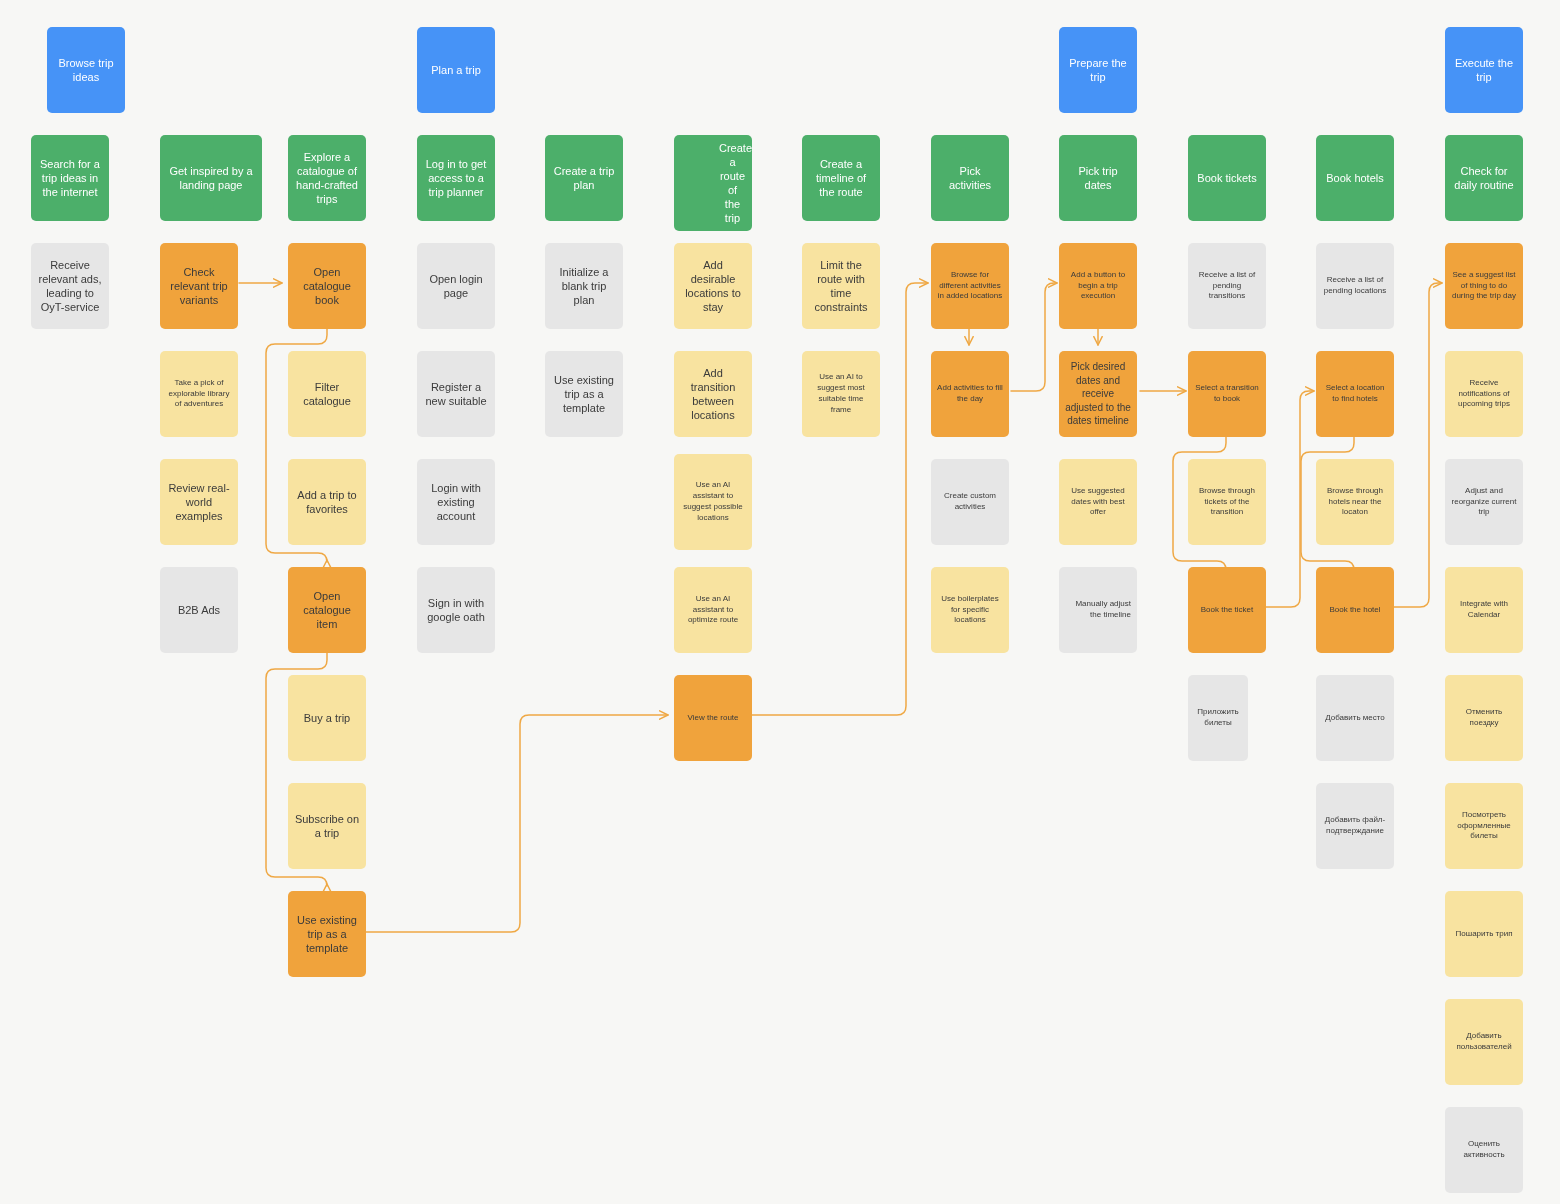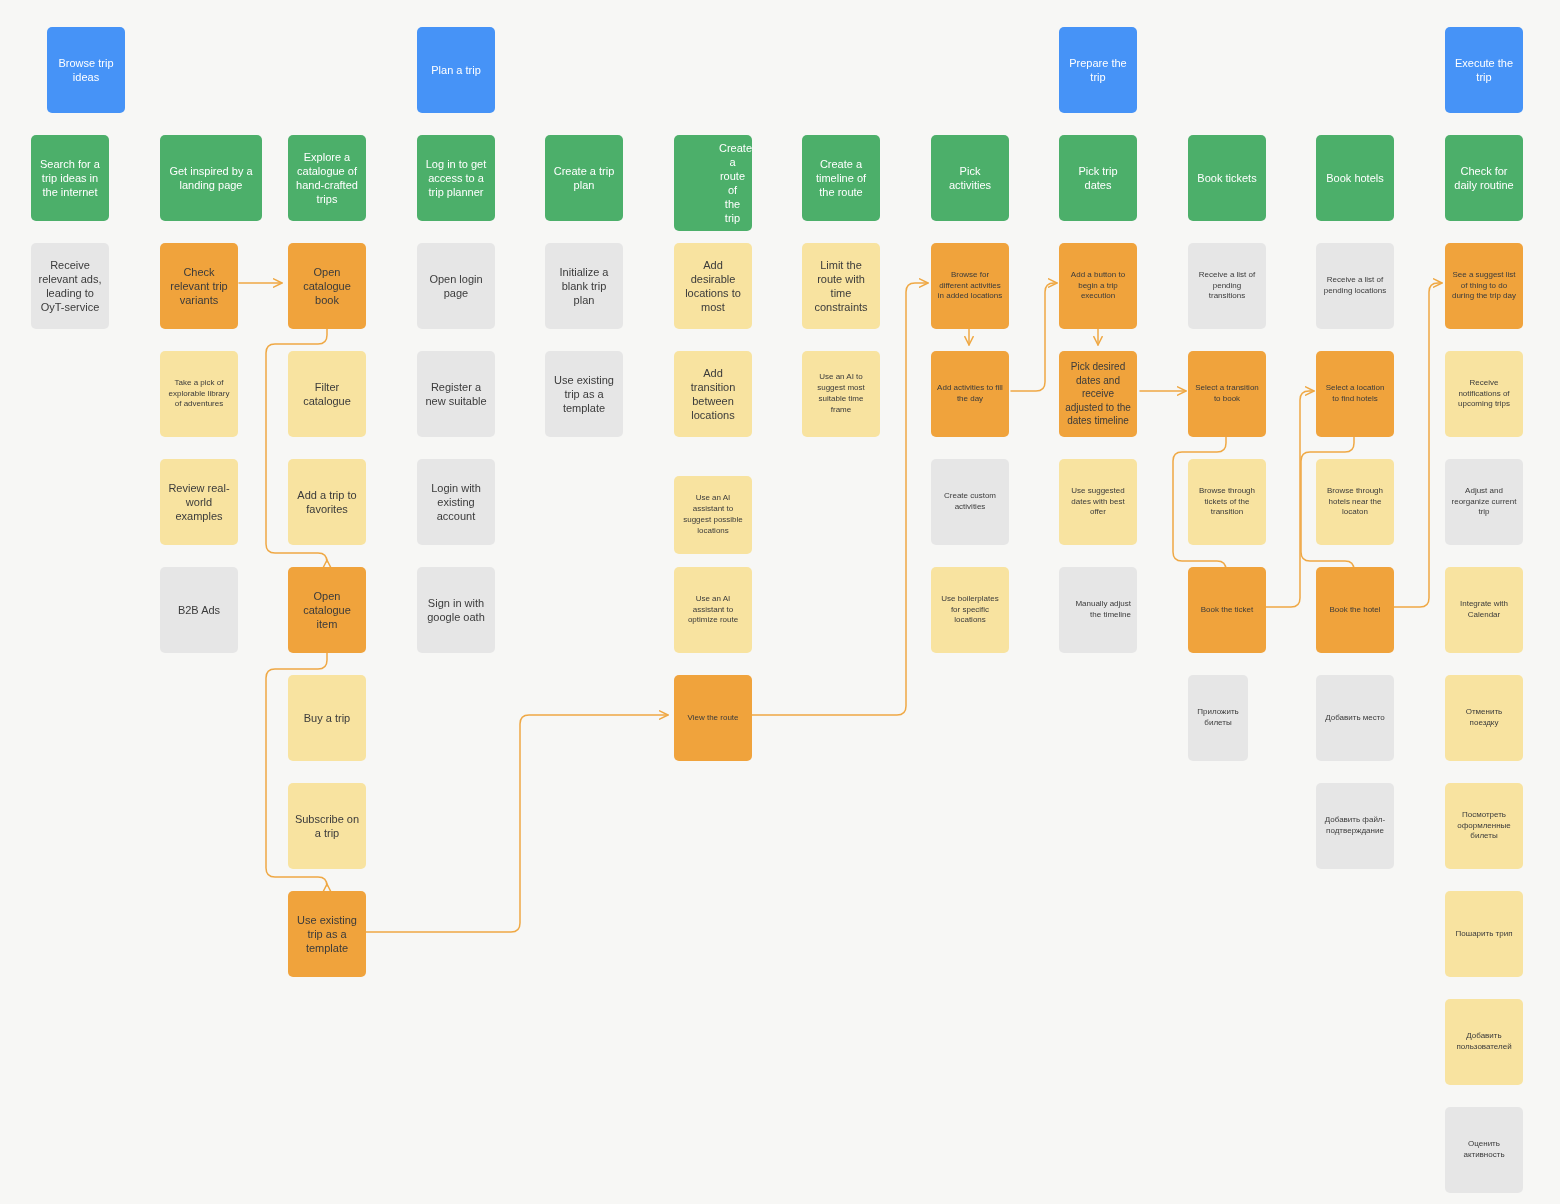--- a/index.html
+++ b/index.html
@@ -187,26 +187,26 @@
       <div class="card t-idea" style="left: 417px; top: 567px; width: 78px; height: 86px;">
         <span>Sign in with google oath</span>
       </div>
       <div class="card t-idea" style="left: 545px; top: 243px; width: 78px; height: 86px;">
         <span>Initialize a blank trip plan</span>
       </div>
       <div class="card t-idea" style="left: 545px; top: 351px; width: 78px; height: 86px;">
         <span>Use existing trip as a template</span>
       </div>
       <div class="card t-todo" style="left: 674px; top: 243px; width: 78px; height: 86px;">
-        <span>Add desirable locations to most</span>
+        <span>Add desirable locations to stay</span>
       </div>
       <div class="card t-todo" style="left: 674px; top: 351px; width: 78px; height: 86px;">
         <span>Add transition between locations</span>
       </div>
-      <div class="card t-todo fs-sm" style="left: 674px; top: 476px; width: 78px; height: 78px;">
+      <div class="card t-todo fs-sm" style="left: 674px; top: 454px; width: 78px; height: 96px;">
         <span>Use an AI assistant to suggest possible locations</span>
       </div>
       <div class="card t-todo fs-sm" style="left: 674px; top: 567px; width: 78px; height: 86px;">
         <span>Use an AI assistant to optimize route</span>
       </div>
       <div class="card t-done fs-sm" style="left: 674px; top: 675px; width: 78px; height: 86px;">
         <span>View the route</span>
       </div>
       <div class="card t-todo" style="left: 802px; top: 243px; width: 78px; height: 86px;">
         <span>Limit the route with time constraints</span>

